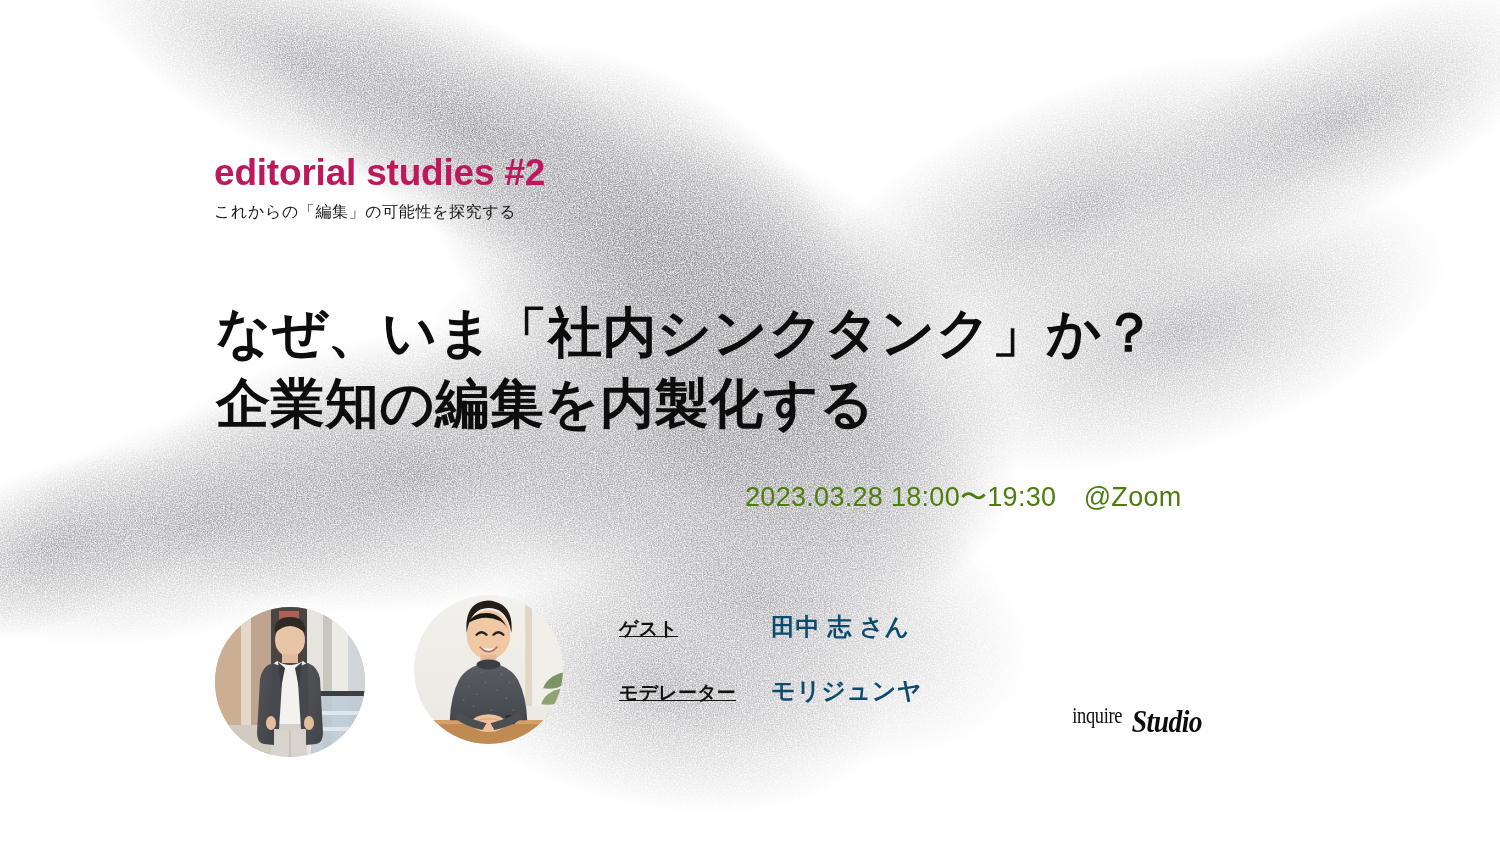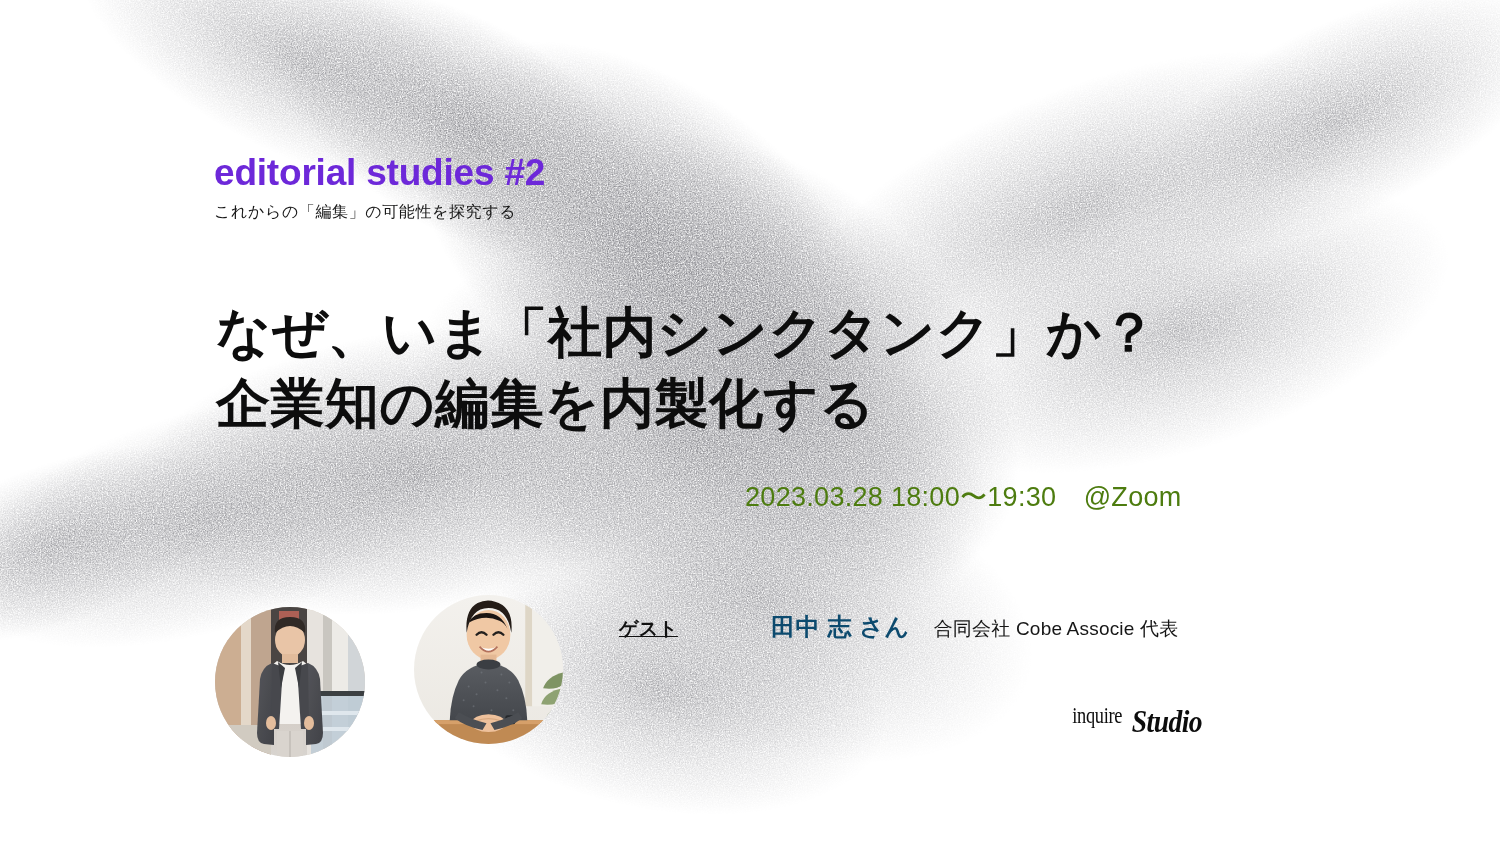--- a/index.html
+++ b/index.html
@@ -32,21 +32,21 @@
   .header-block {
     position:absolute;
     left:214px;
     top:152px;
     z-index:5;
   }
   .series-title {
     font-size:37px;
     font-weight:700;
     letter-spacing:-0.2px;
-    color:#6d28d9;
+    color:#be185d;
     line-height:1.12;
     white-space:nowrap;
   }
   .series-sub {
     margin-top:9px;
     font-size:16px;
     font-weight:400;
     color:#171717;
     letter-spacing:0.6px;
     line-height:1.3;
@@ -356,21 +356,24 @@
 
       <path d="M45 118 q14 8 28 11 l-4 7 q-18 -4 -28 -12 z" fill="#4b4e53"></path>
       <path d="M105 118 q-14 8 -28 11 l4 7 q18 -4 28 -12 z" fill="#4b4e53"></path>
     </svg>
   </div>
 
   <div class="credits">
     <div class="credit-row">
       <span class="credit-role">ゲスト</span>
       <span class="credit-name">田中 志 さん</span>
-      <span class="credit-org">合同会社 Cobe Associe 代表</span>
+    </div>
+    <div class="credit-row">
+      <span class="credit-role">モデレーター</span>
+      <span class="credit-name">モリジュンヤ</span>
     </div>
   </div>
 
   <div class="brand-logo">
     <span class="brand-inquire">inquire</span>
     <span class="brand-studio">Studio</span>
   </div>
 
 </div>
 

